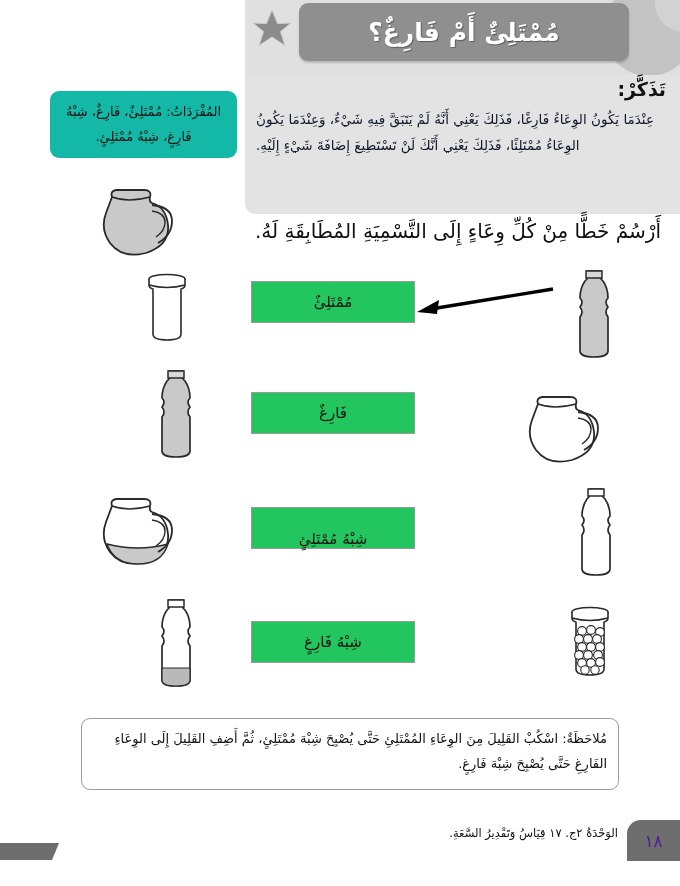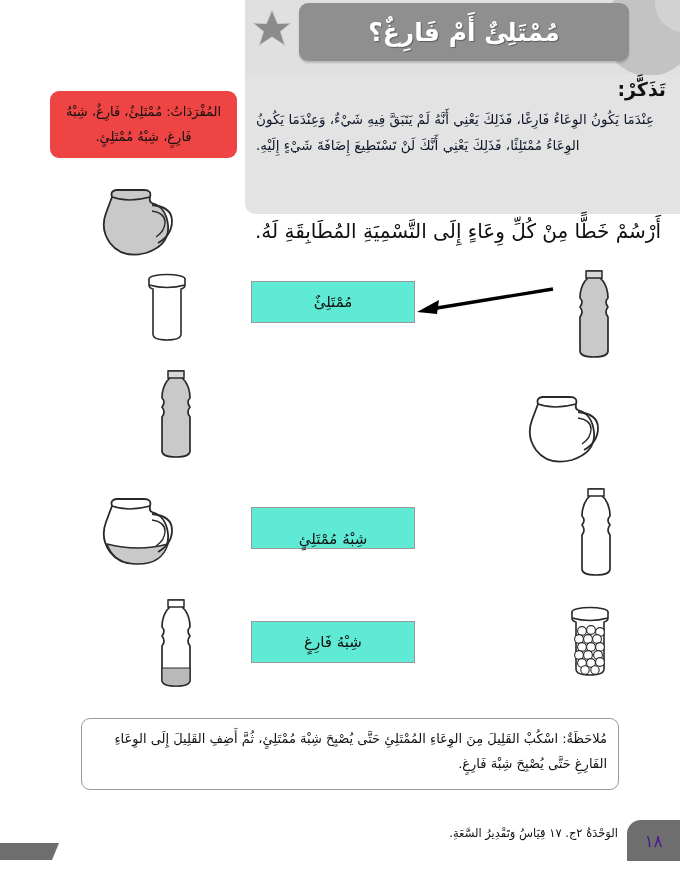--- a/index.html
+++ b/index.html
@@ -89,21 +89,21 @@
     color: #0f172a;
     direction: rtl;
     text-align: left;
   }
 
   
   .vocab-box {
     position: absolute;
     left: 50px; top: 91px;
     width: 187px; height: 67px;
-    background: #ef4444;
+    background: #14b8a6;
     border-radius: 9px;
     display: flex;
     align-items: center;
     justify-content: center;
   }
   .vocab-text {
     font-size: 13px;
     line-height: 1.85;
     color: #111;
     direction: rtl;
@@ -122,21 +122,21 @@
     text-align: center;
   }
 
   
   .answer-box {
     position: absolute;
     left: 251px;
     width: 164px;
     height: 42px;
     border: 1px solid #9a9a9a;
-    background: #5eead4;
+    background: #22c55e;
     display: flex;
     align-items: center;
     justify-content: center;
     box-sizing: border-box;
   }
   .answer-box span {
     font-size: 15px;
     color: #111;
     direction: rtl;
   }
@@ -337,20 +337,23 @@
           <circle cx="40" cy="57" r="4.4"></circle>
         <circle cx="25" cy="65" r="4.2"></circle>
           <circle cx="35" cy="65" r="4.2"></circle>
       </g>
     </svg>
   </div>
 
   <div class="answer-box ab0">
     <span>مُمْتَلِئٌ</span>
   </div>
+  <div class="answer-box ab1">
+    <span>فَارِغٌ</span>
+  </div>
   <div class="answer-box ab2">
     <span>شِبْهُ مُمْتَلِئٍ</span>
   </div>
   <div class="answer-box ab3">
     <span>شِبْهُ فَارِغٍ</span>
   </div>
 
   <svg class="arrow-svg" viewBox="0 0 150 40">
     <path d="M148 6 L26 26" stroke="#000000" stroke-width="3.4" fill="none"></path>
     <polygon points="12,29 34,17 32,31" fill="#000000"></polygon>

